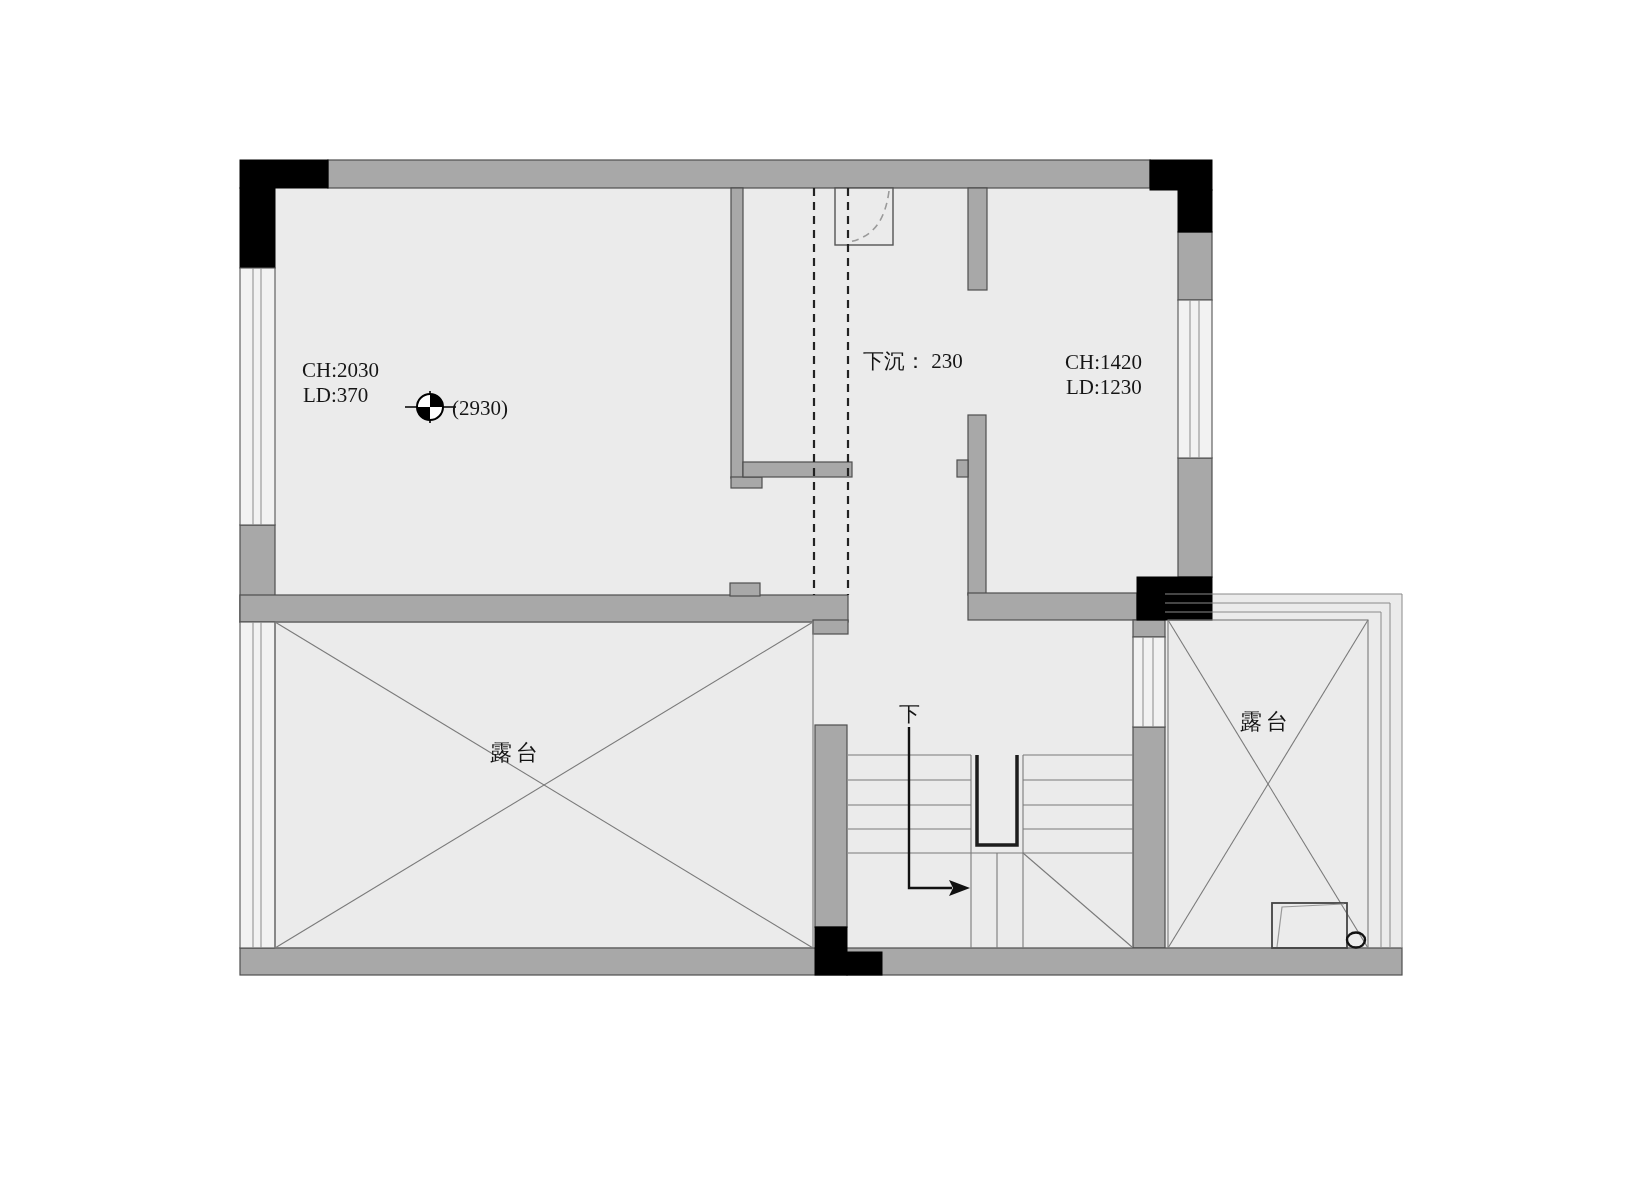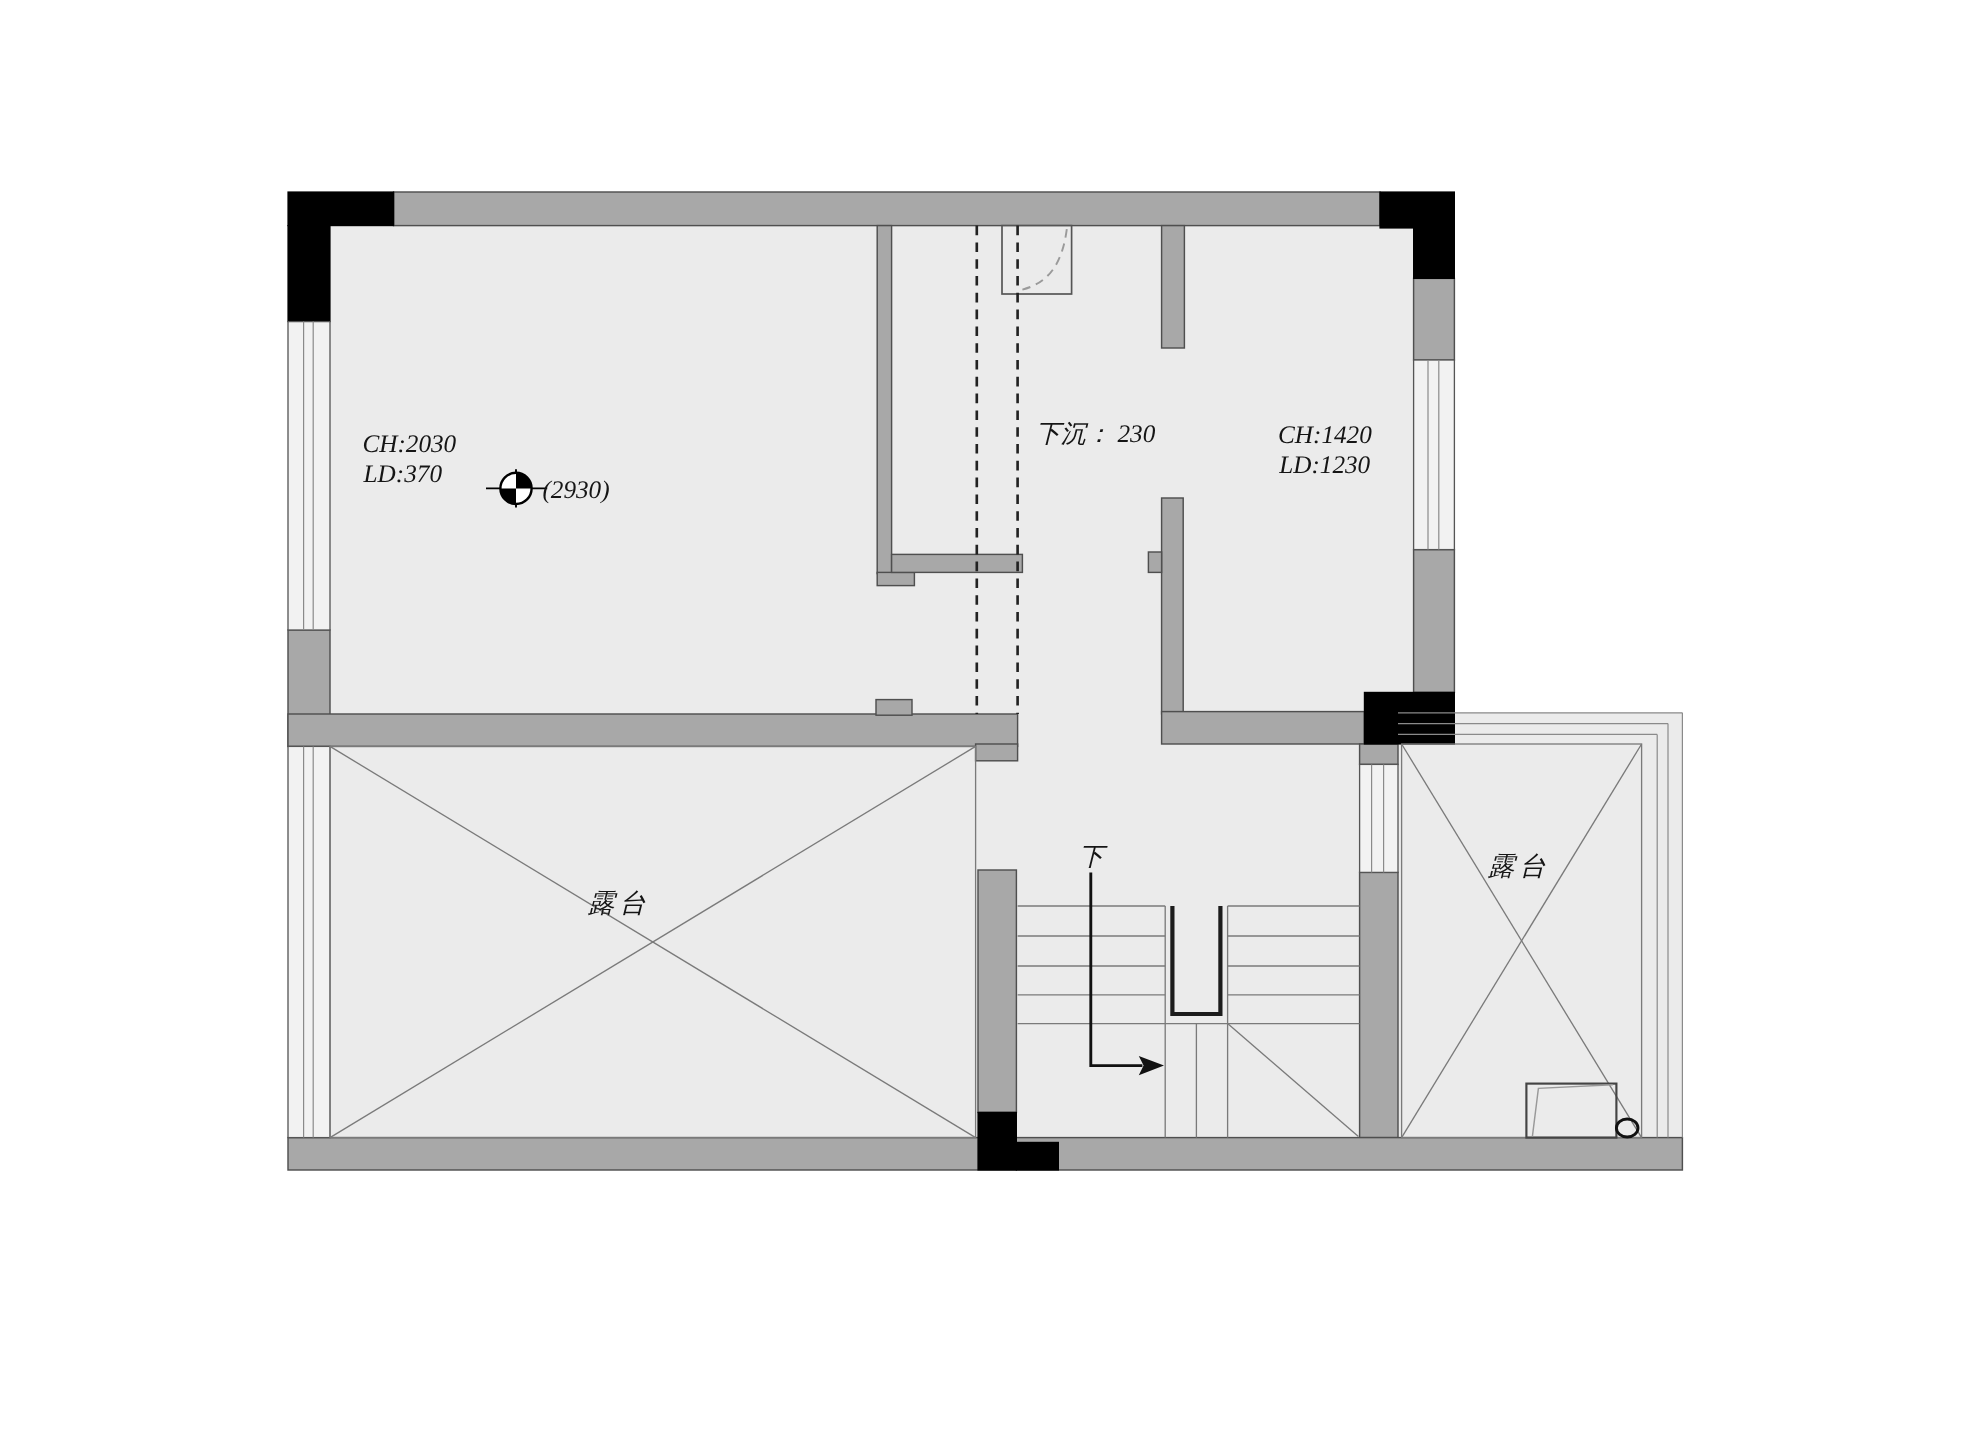--- a/index.html
+++ b/index.html
@@ -1,17 +1,17 @@
 <!DOCTYPE html>
 <html><head>
 <meta charset="utf-8">
 <style>
   html,body{margin:0;padding:0;background:#ffffff;}
   #stage{position:relative;width:1638px;height:1194px;background:#ffffff;overflow:hidden;
-         font-family:"Liberation Serif","DejaVu Serif",serif;font-style:italic;}
+         font-family:"Liberation Serif","DejaVu Serif",serif;}
   svg{position:absolute;left:0;top:0;}
   svg text{font-family:"Liberation Serif","DejaVu Serif",serif;fill:#151515;}
   .wall{fill:#a8a8a8;stroke:#4f4f4f;stroke-width:1.2;}
   .col{fill:#000000;stroke:#000000;}
   .win{fill:#f2f2f2;stroke:#555555;stroke-width:1.1;}
   .thin{stroke:#7a7a7a;stroke-width:1.1;fill:none;}
   .thin2{stroke:#8a8a8a;stroke-width:1;fill:none;}
   .dash{stroke:#222222;stroke-width:2.2;stroke-dasharray:8 6;fill:none;}
   .rail{stroke:#1c1c1c;stroke-width:3.5;fill:none;}
   .arrow{stroke:#111111;stroke-width:2.4;fill:none;}

